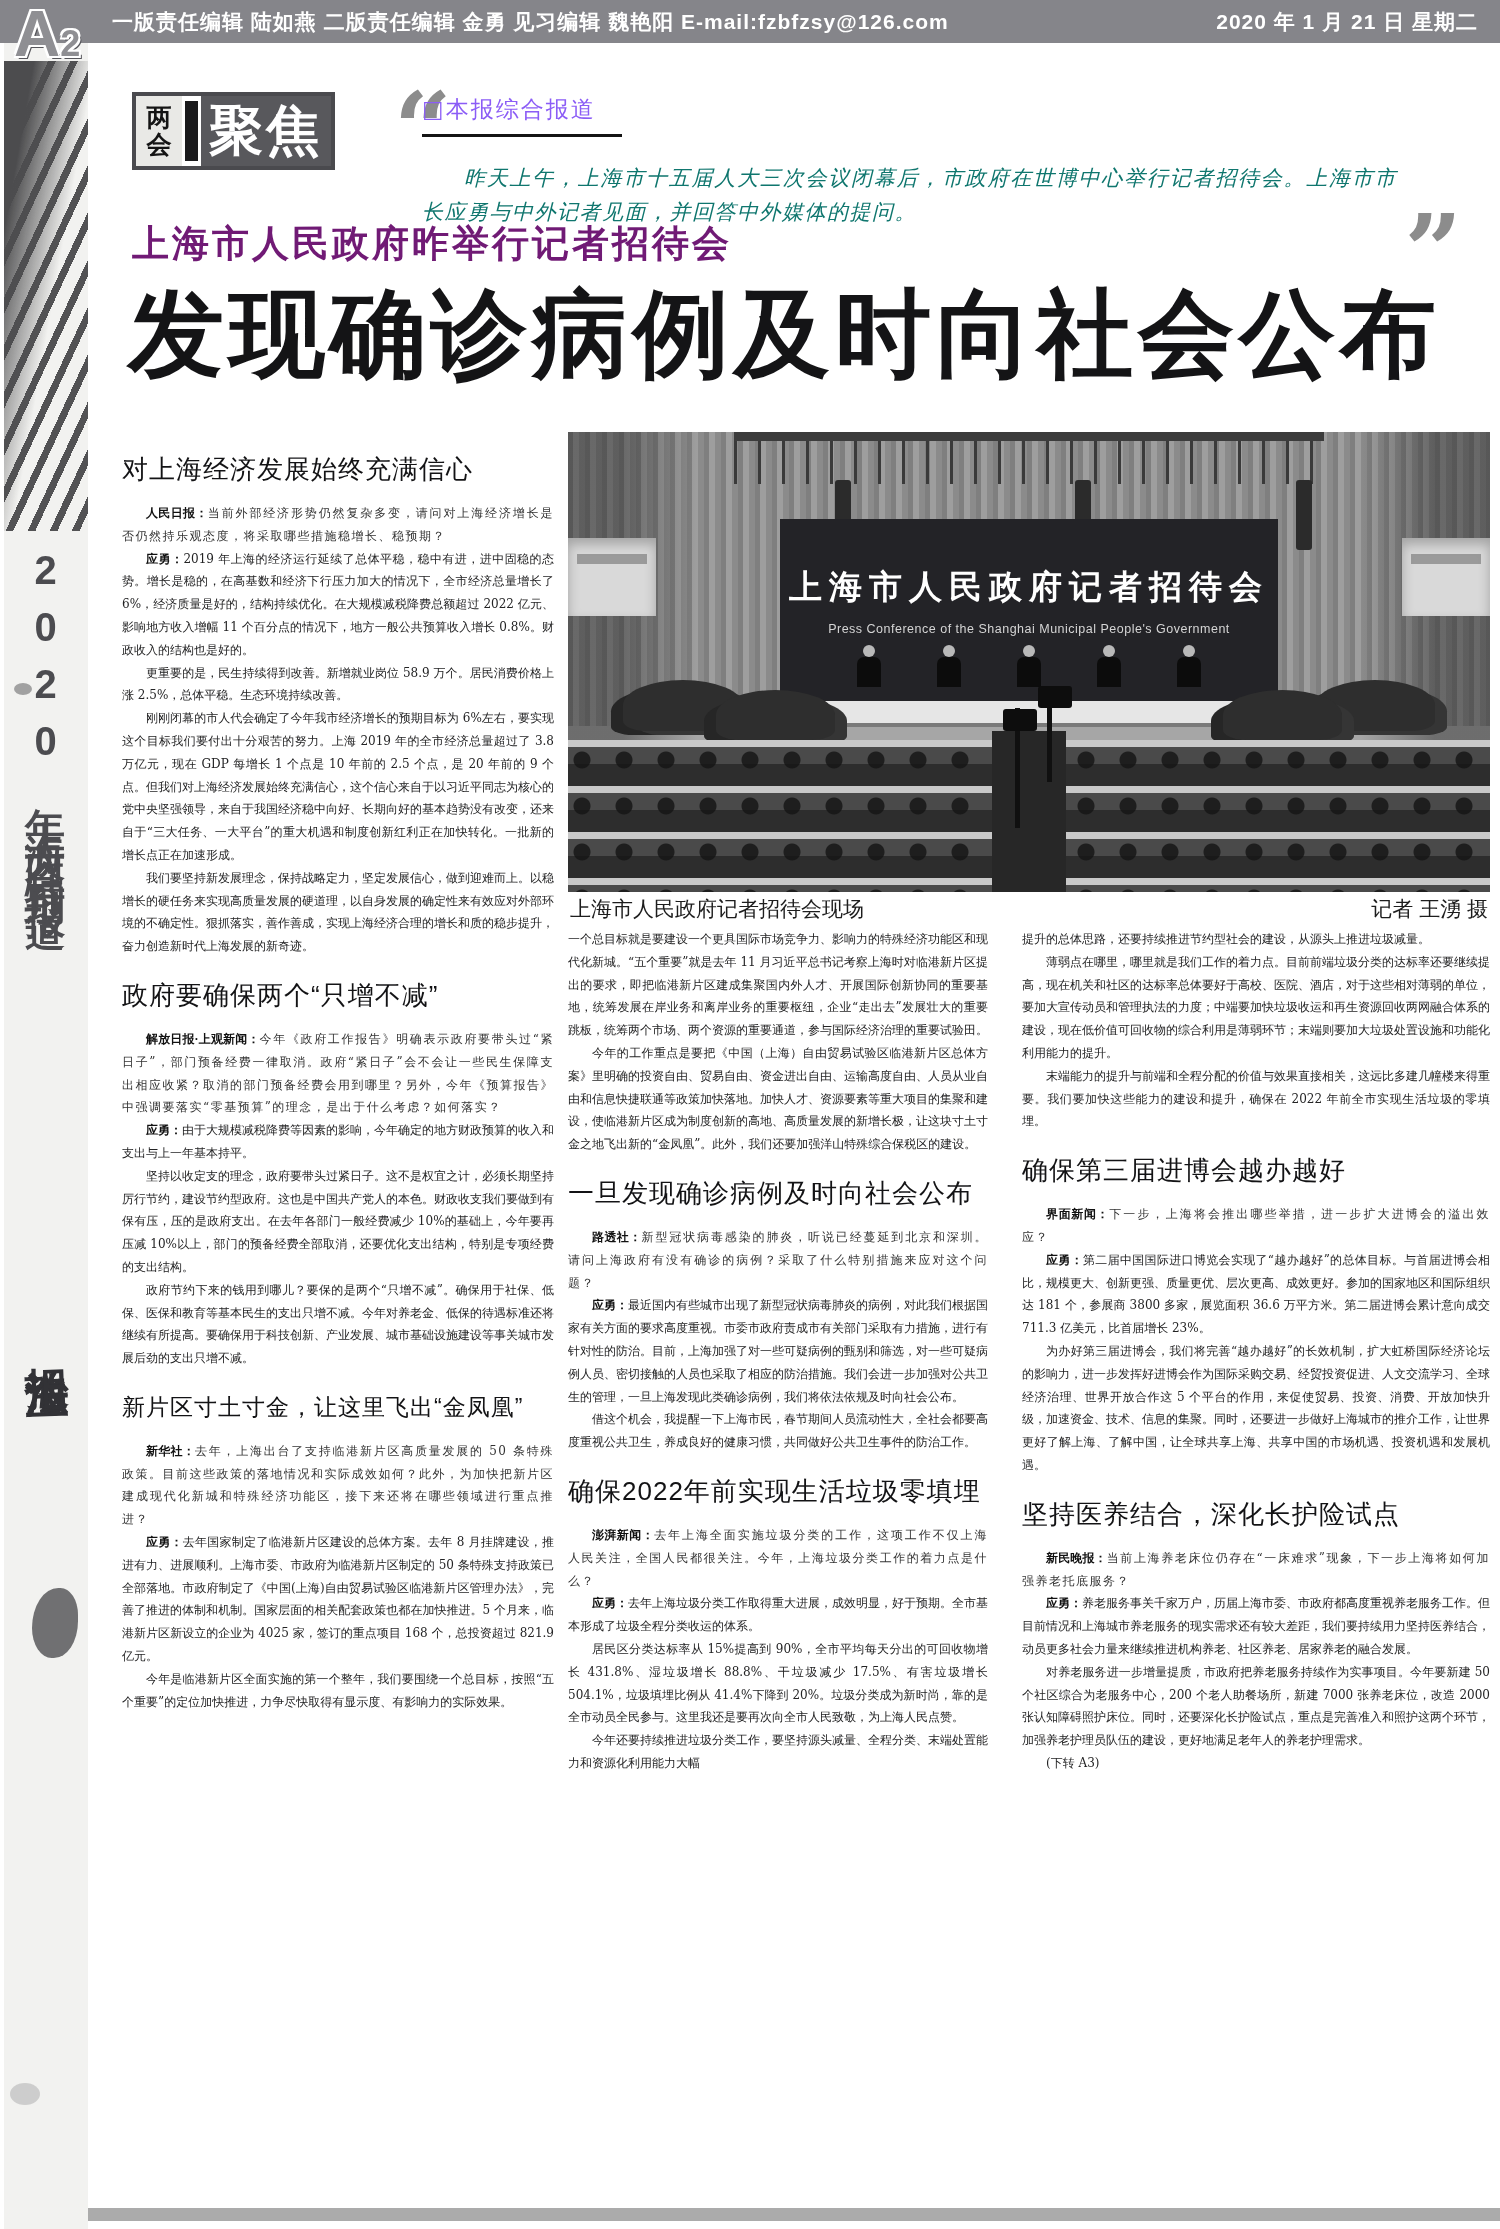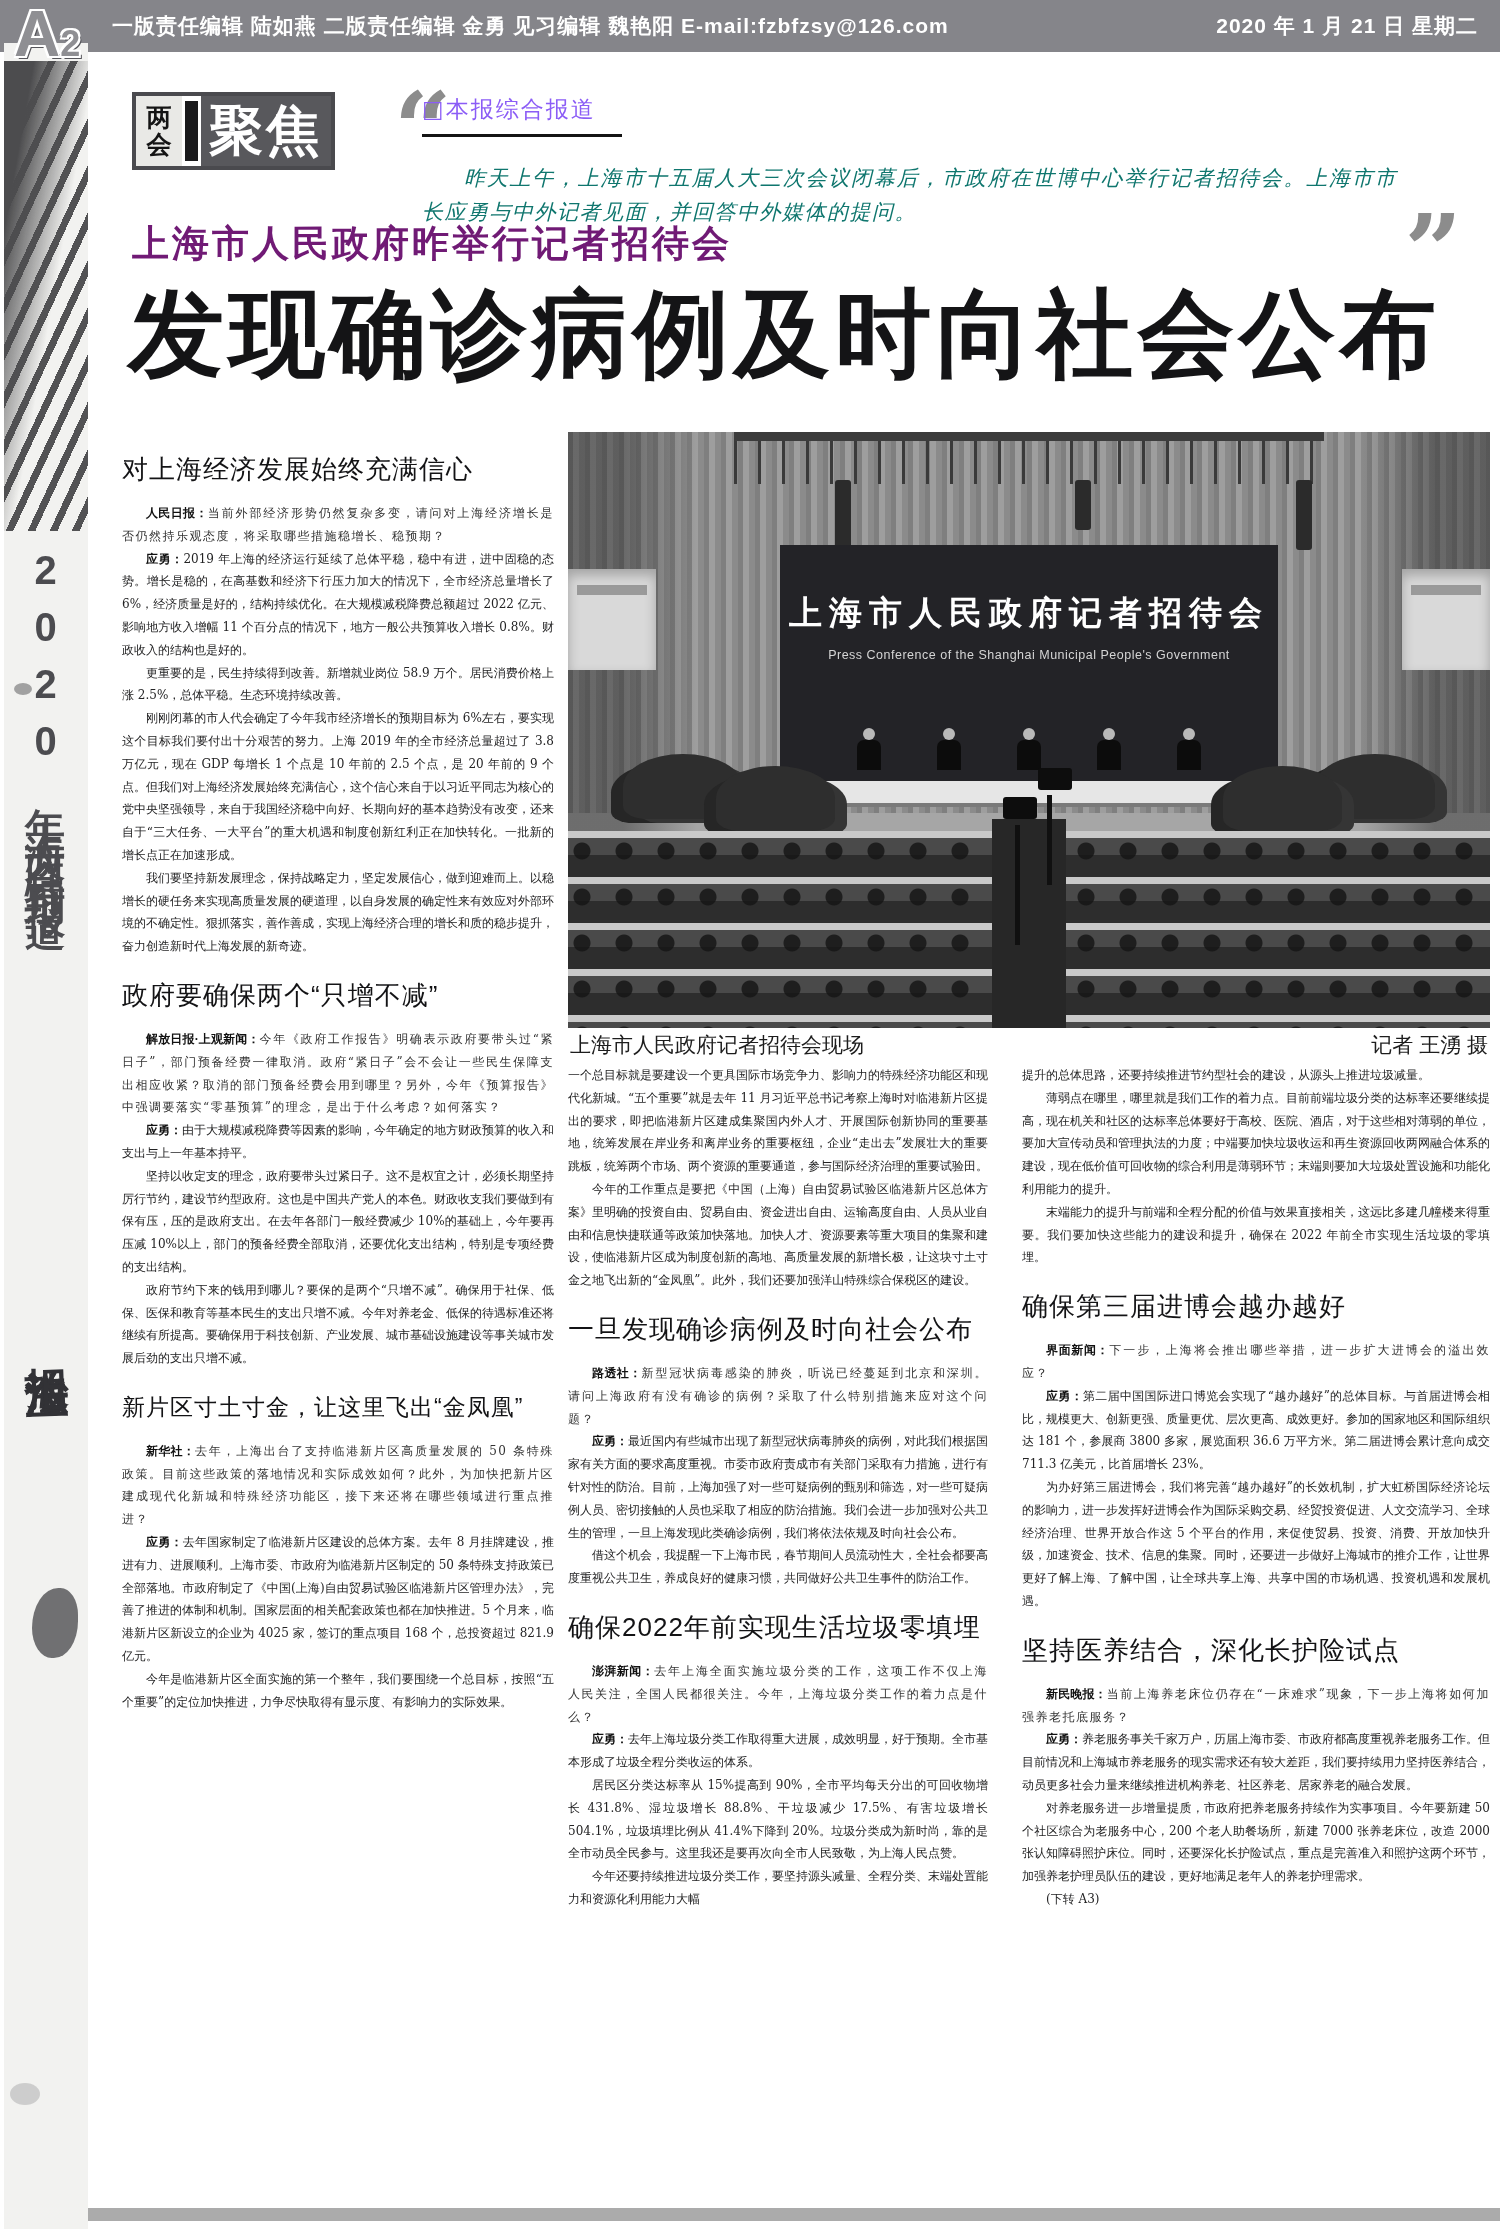--- a/index.html
+++ b/index.html
@@ -1,19 +1,19 @@
 <!DOCTYPE html>
 <html><head>
 <meta charset="utf-8">
 <style>
   html,body{margin:0;padding:0;background:#9a9a9a;}
   .page{position:relative;width:1500px;height:2229px;background:#ffffff;overflow:hidden;
         font-family:"DejaVu Serif",serif;color:#222;}
   
-  .topbar{position:absolute;left:0;top:0;width:1500px;height:52px;background:#85858a;
+  .topbar{position:absolute;left:0;top:0;width:1500px;height:43px;background:#85858a;
           display:flex;align-items:center;justify-content:space-between;box-sizing:border-box;
           padding:0 22px 0 112px;font-family:"Liberation Sans",sans-serif;font-weight:bold;
           color:#fff;font-size:21px;letter-spacing:1px;}
   .a2-logo{position:absolute;left:14px;top:2px;z-index:5;font-family:"Liberation Sans",sans-serif;
            font-weight:900;color:#8f8f93;font-size:36px;line-height:1;
            text-shadow:-2px -2px 0 #fff,2px -2px 0 #fff,-2px 2px 0 #fff,2px 2px 0 #fff,3px 3px 0 #55555a;}
   .a2-logo::first-letter{font-size:64px;}
   
   .sidebar{position:absolute;left:4px;top:43px;width:84px;height:2186px;background:#f2f2f0;overflow:hidden;}
   .ink-top{position:absolute;left:0;top:18px;width:84px;height:470px;
@@ -72,21 +72,21 @@
   .col p{margin:0;font-size:12px;line-height:22.8px;text-align:justify;text-indent:2em;
          color:#232324;}
   .col p.noind{text-indent:0;}
   .col p.q{letter-spacing:1.5px;color:#333;}
   .col p b{font-family:"Liberation Sans",sans-serif;font-weight:700;letter-spacing:0;color:#111;}
   .subhead{font-family:"Liberation Sans",sans-serif;font-weight:400;font-size:26px;line-height:34px;
            text-align:left;color:#131315;margin:20px 0 16px 0;letter-spacing:1px;white-space:nowrap;}
   .subhead.tight{font-size:23px;}
   .jump{text-align:right;text-indent:0;margin-top:4px;}
   
-  .photo{position:relative;height:596px;background:#a6a6a6;overflow:hidden;}
+  .photo{position:relative;height:460px;background:#a6a6a6;overflow:hidden;}
   .curtain{position:absolute;left:0;top:0;right:0;height:64%;
            background:repeating-linear-gradient(90deg,#7f7f7f 0 5px,#9e9e9e 5px 11px,#8b8b8b 11px 17px);}
   .wall-shade{position:absolute;inset:0;background:linear-gradient(90deg,rgba(40,40,40,.45) 0 6%,transparent 14% 86%,rgba(40,40,40,.45) 94%);}
   .truss{position:absolute;left:18%;right:18%;top:0;height:52px;
          background:linear-gradient(#3c3c3c 0 9px,transparent 9px),
                     repeating-linear-gradient(90deg,#3a3a3a 0 3px,transparent 3px 24px);}
   .speaker{position:absolute;top:48px;width:16px;height:70px;background:#2b2b2b;border-radius:3px;}
   .spk1{left:29%;} .spk2{left:55%;height:50px;} .spk3{left:79%;}
   .side-screen{position:absolute;top:23%;width:9.5%;height:17%;background:#d9d9d9;
                box-shadow:inset 0 6px 12px rgba(0,0,0,.25);}

